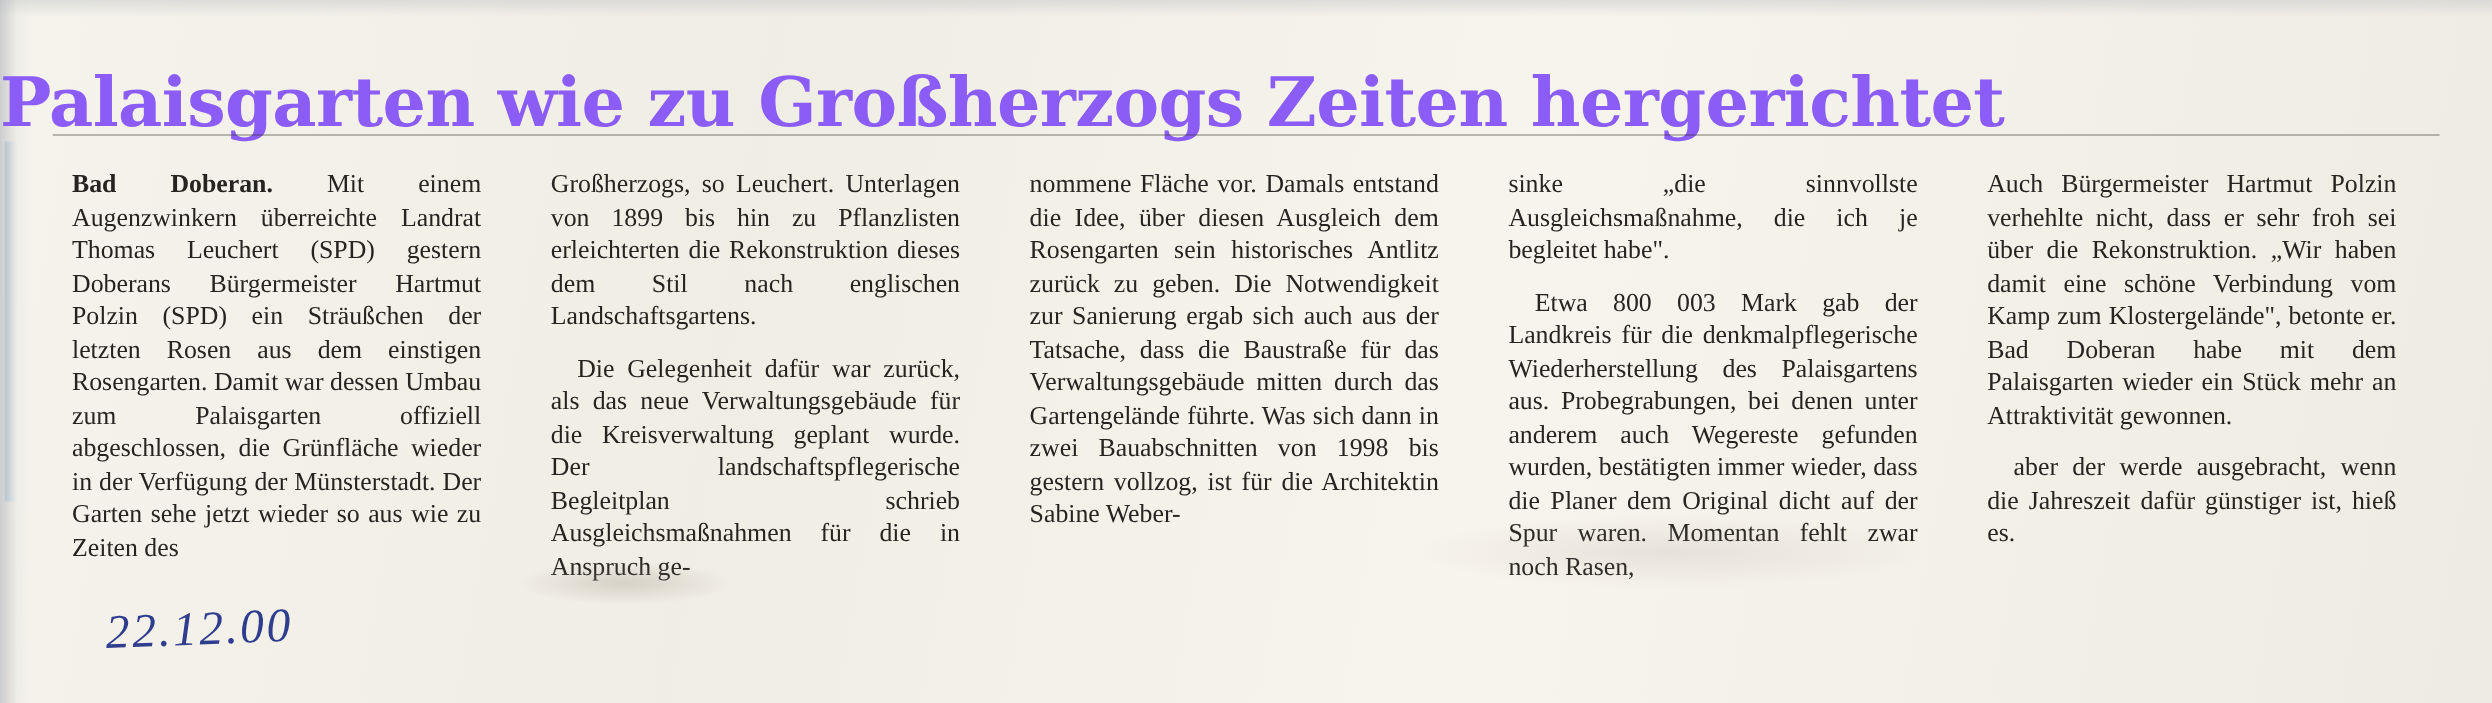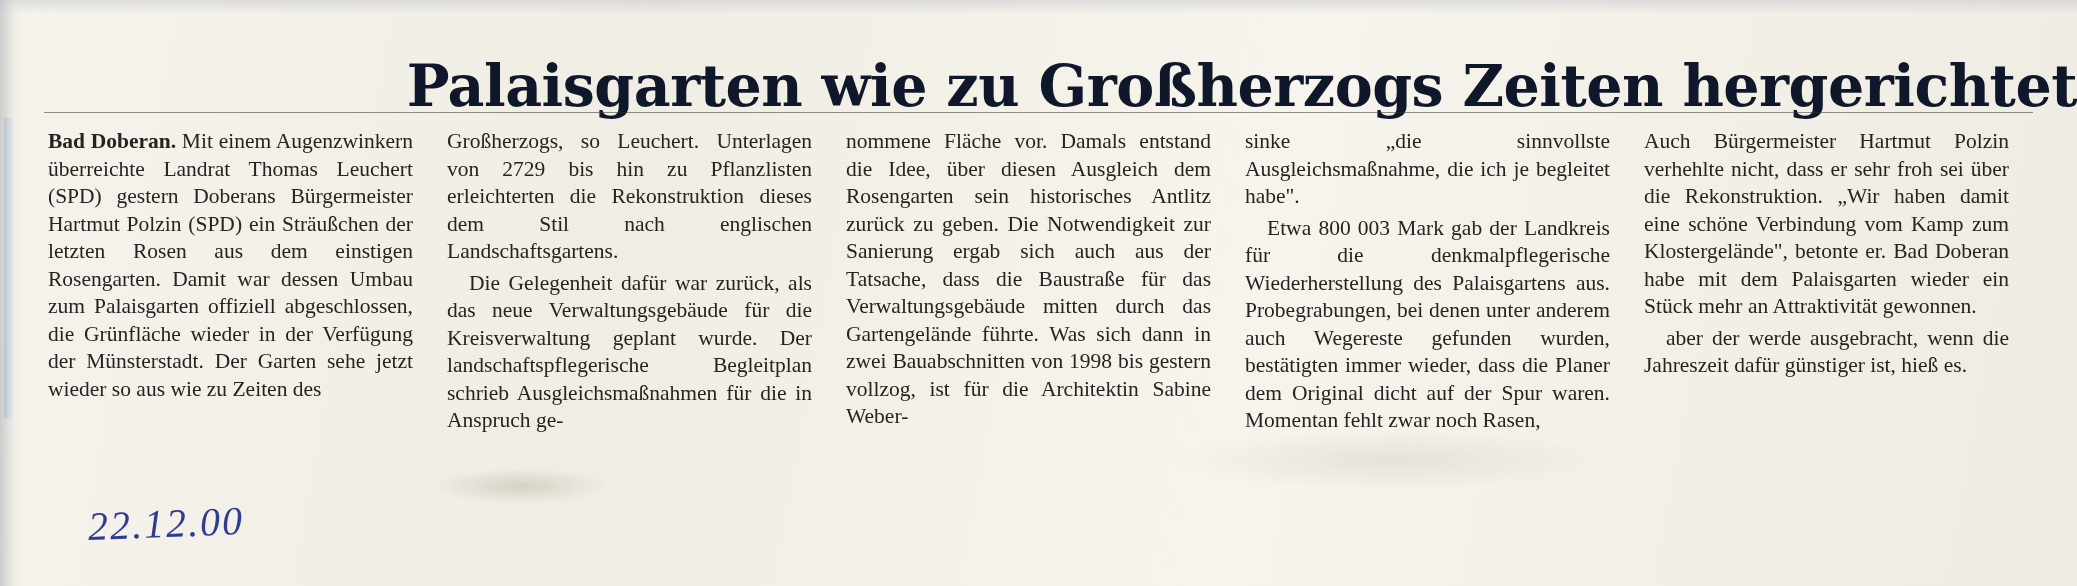--- a/index.html
+++ b/index.html
@@ -45,26 +45,26 @@
     width: 10px; height: 300px;
     background: linear-gradient(90deg, #9fb4c4 0%, #cdd9e2 60%, rgba(255,255,255,0) 100%);
     opacity: .55;
     pointer-events: none;
   }
 
   .headline {
     position: absolute;
     left: 0; right: 0;
     top: 14px;
-    text-align: right;
+    text-align: left;
     font-family: "DejaVu Serif", serif;
     font-weight: bold;
     font-size: 57px;
     letter-spacing: -0.5px;
-    color: #0f172a;
+    color: #8b5cf6;
     white-space: nowrap;
   }
 
   .rule {
     position: absolute;
     left: 44px;
     right: 44px;
     top: 112px;
     height: 1px;
     background: #3a372f;
@@ -82,21 +82,21 @@
   .col {
     width: 373px;
     font-size: 21.5px;
     line-height: 27.5px;
     color: #262420;
     text-align: justify;
     text-justify: inter-word;
     hyphens: manual;
   }
   .col p {
-    margin: 4px;
+    margin: 16px;
   }
   .col p + p {
     text-indent: 22px;
   }
   .lead-in {
     font-weight: bold;
   }
 
   .date-note {
     position: absolute;
@@ -142,21 +142,21 @@
 
   <div class="rule"></div>
 
   <div class="columns">
 
     <div class="col">
       <p><span class="lead-in">Bad Doberan.</span> <span>Mit einem Augenzwinkern überreichte Landrat Thomas Leuchert (SPD) gestern Doberans Bürgermeister Hartmut Polzin (SPD) ein Sträußchen der letzten Rosen aus dem einstigen Rosengarten. Damit war dessen Umbau zum Palaisgarten offiziell abgeschlossen, die Grünfläche wieder in der Verfügung der Münsterstadt. Der Garten sehe jetzt wieder so aus wie zu Zeiten des</span></p>
     </div>
 
     <div class="col">
-      <p>Großherzogs, so Leuchert. Unterlagen von 2729 bis hin zu Pflanzlisten erleichterten die Rekonstruktion dieses dem Stil nach englischen Landschaftsgartens.</p>
+      <p>Großherzogs, so Leuchert. Unterlagen von 1899 bis hin zu Pflanzlisten erleichterten die Rekonstruktion dieses dem Stil nach englischen Landschaftsgartens.</p>
       <p>Die Gelegenheit dafür war zurück, als das neue Verwaltungsgebäude für die Kreisverwaltung geplant wurde. Der landschaftspflegerische Begleitplan schrieb Ausgleichsmaßnahmen für die in Anspruch ge-</p>
     </div>
 
     <div class="col">
       <p>nommene Fläche vor. Damals entstand die Idee, über diesen Ausgleich dem Rosengarten sein historisches Antlitz zurück zu geben. Die Notwendigkeit zur Sanierung ergab sich auch aus der Tatsache, dass die Baustraße für das Verwaltungsgebäude mitten durch das Gartengelände führte. Was sich dann in zwei Bauabschnitten von 1998 bis gestern vollzog, ist für die Architektin Sabine Weber-</p>
     </div>
 
     <div class="col">
       <p>sinke „die sinnvollste Ausgleichsmaßnahme, die ich je begleitet habe".</p>
       <p>Etwa 800 003 Mark gab der Landkreis für die denkmalpflegerische Wiederherstellung des Palaisgartens aus. Probegrabungen, bei denen unter anderem auch Wegereste gefunden wurden, bestätigten immer wieder, dass die Planer dem Original dicht auf der Spur waren. Momentan fehlt zwar noch Rasen,</p>

